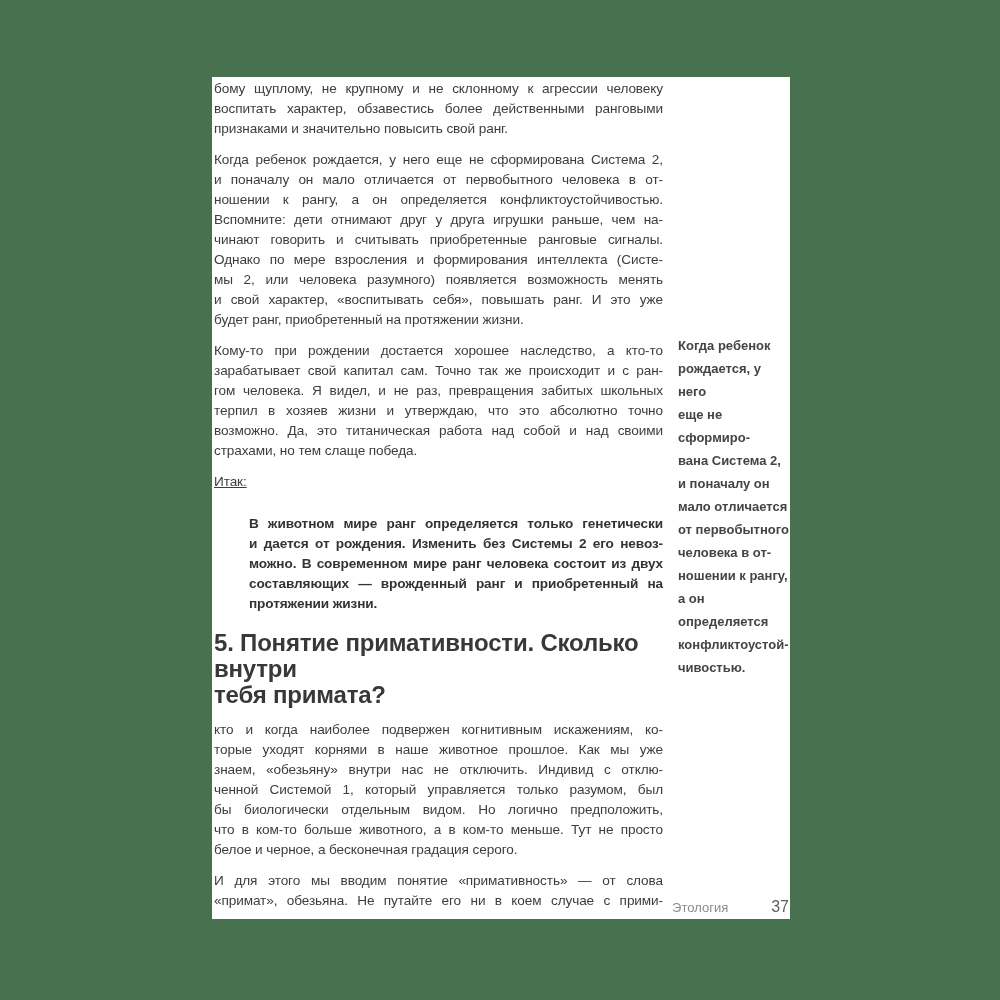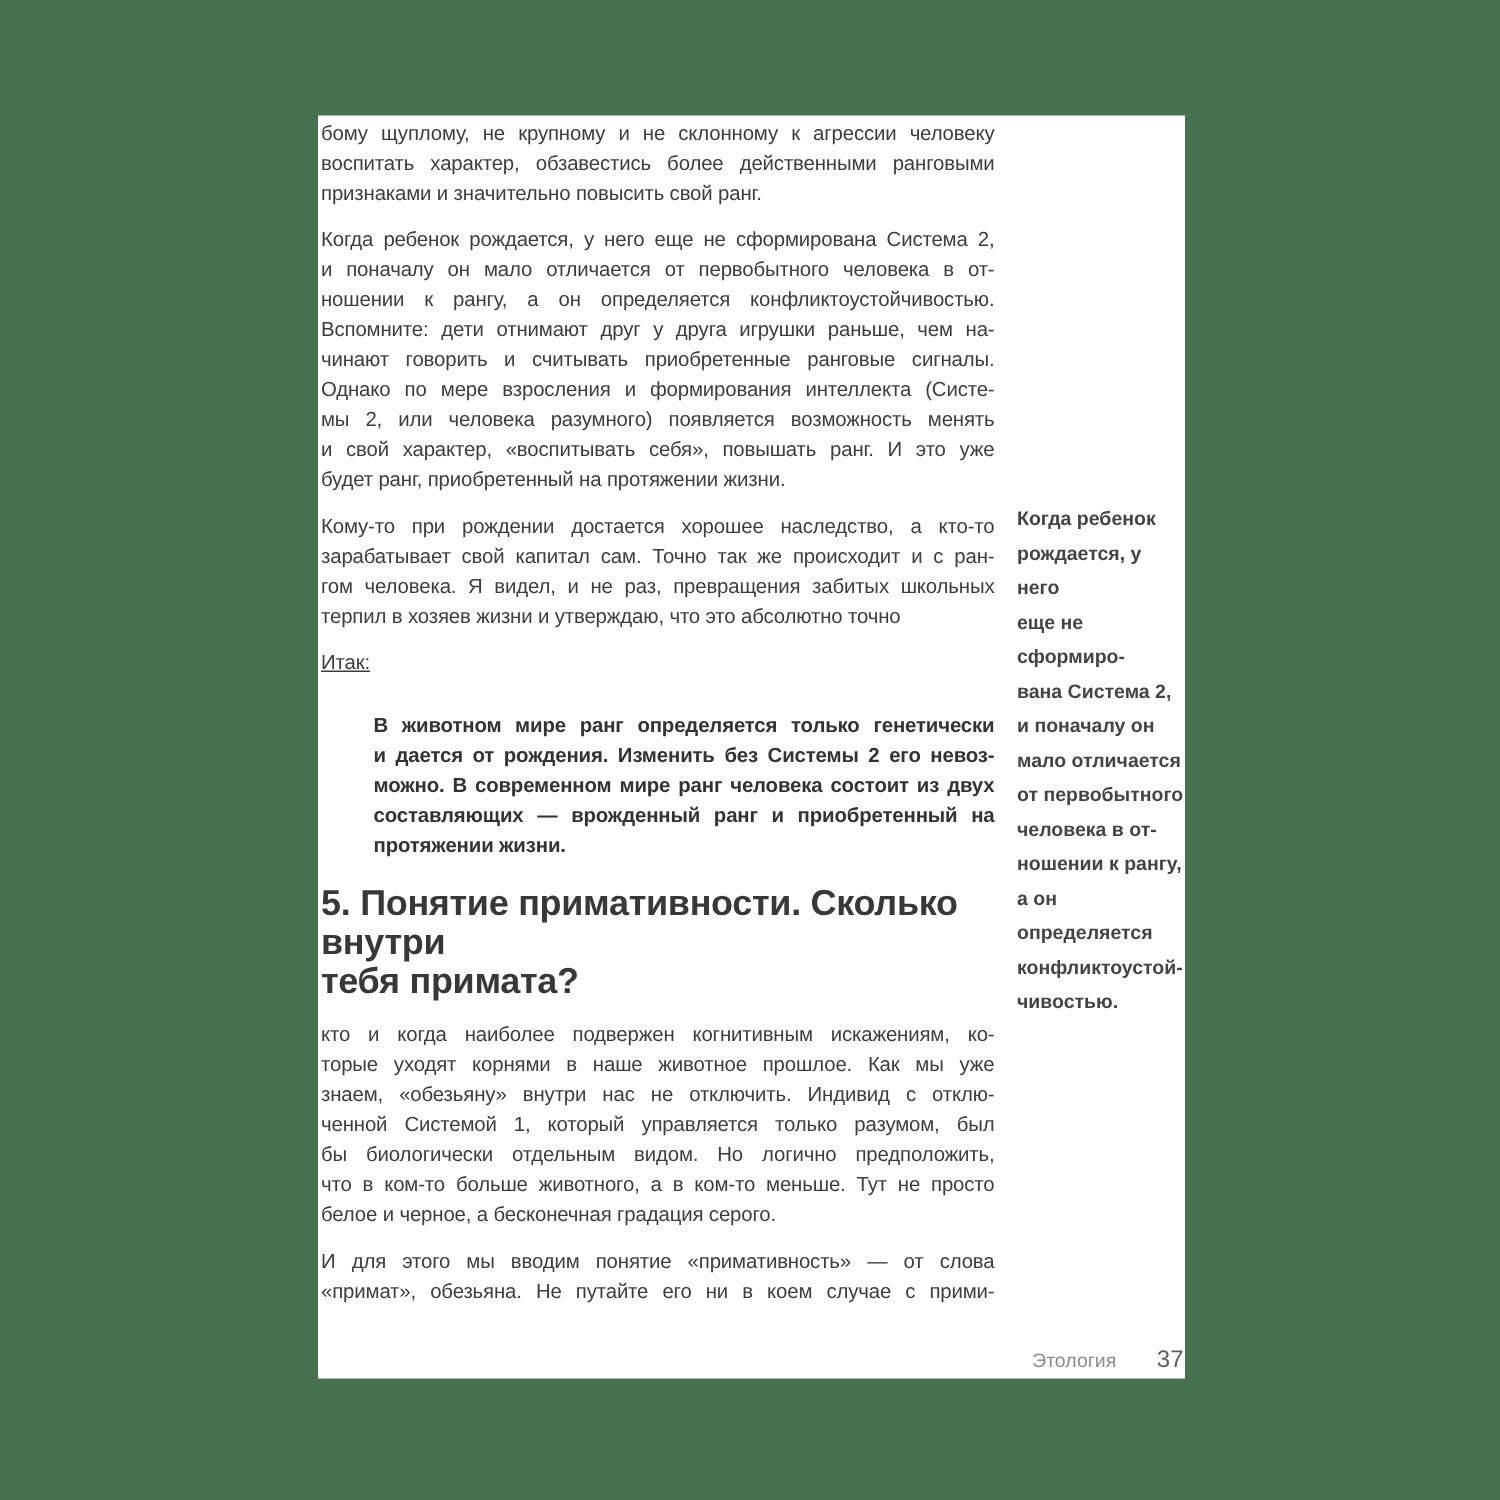--- a/index.html
+++ b/index.html
@@ -60,21 +60,21 @@
     line-height:23px;
     font-weight:bold;
     color:#444444;
     white-space:pre-line;
   }
   .footer {
     position:absolute;
     right:1px; bottom:3px;
     display:flex;
     align-items:baseline;
-    gap:27px;
+    gap:43px;
   }
   .running-title {
     font-size:13px;
     color:#8C8C8C;
   }
   .page-number {
     font-size:16px;
     font-weight:normal;
     color:#5E5E5E;
   }
@@ -100,20 +100,22 @@
           <div class="jl">Однако по мере взросления и формирования интеллекта (Систе-</div>
           <div class="jl">мы 2, или человека разумного) появляется возможность менять</div>
           <div class="jl">и свой характер, «воспитывать себя», повышать ранг. И это уже</div>
           <div class="jl">будет ранг, приобретенный на протяжении жизни.</div>
         </div>
       <div class="jp">
           <div class="jl">Кому-то при рождении достается хорошее наследство, а кто-то</div>
           <div class="jl">зарабатывает свой капитал сам. Точно так же происходит и с ран-</div>
           <div class="jl">гом человека. Я видел, и не раз, превращения забитых школьных</div>
           <div class="jl">терпил в хозяев жизни и утверждаю, что это абсолютно точно</div>
+          <div class="jl">возможно. Да, это титаническая работа над собой и над своими</div>
+          <div class="jl">страхами, но тем слаще победа.</div>
         </div>
       <div class="lead-in">Итак:</div>
       <div class="quote jp">
           <div class="jl">В животном мире ранг определяется только генетически</div>
           <div class="jl">и дается от рождения. Изменить без Системы 2 его невоз-</div>
           <div class="jl">можно. В современном мире ранг человека состоит из двух</div>
           <div class="jl">составляющих — врожденный ранг и приобретенный на</div>
           <div class="jl">протяжении жизни.</div>
         </div>
       <h2 class="section-heading">5. Понятие примативности. Сколько внутри

